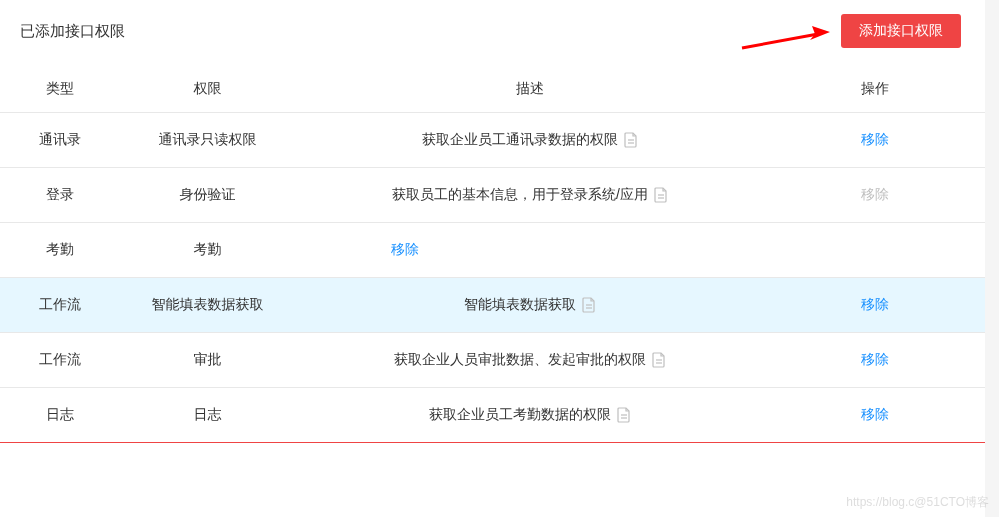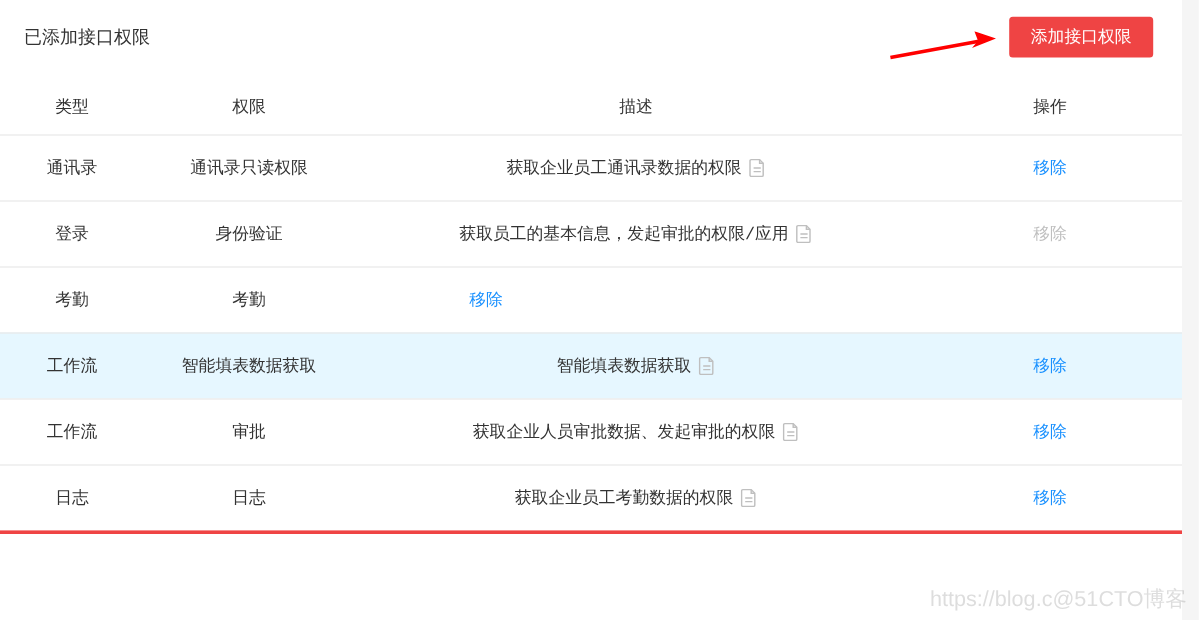--- a/index.html
+++ b/index.html
@@ -83,24 +83,23 @@
       text-align: center;
       padding: 0 10px;
     }
     .table-row {
       display: flex;
       padding: 18px 0;
       font-size: 14px;
       color: #333;
       border-top: 1px solid #e8e8e8;
       align-items: center;
-      font-family: Liberation Mono, monospace;
     }
     .table-body .table-row:last-child {
-      border-bottom: 3px solid #ef4444;
+      border-bottom: 1px solid #ef4444;
     }
     .row-selected {
       background: #e6f7ff;
     }
     .doc-icon {
       display: inline-flex;
       color: #bfbfbf;
       flex-shrink: 0;
     }
     .action-link {
@@ -109,21 +108,21 @@
     }
     .action-link.disabled {
       color: #bfbfbf;
       cursor: not-allowed;
     }
     .watermark {
       position: absolute;
       bottom: 6px;
       right: 10px;
       color: rgba(120,120,120,0.25);
-      font-size: 18px;
+      font-size: 12px;
       pointer-events: none;
     }
   </style>
 </head>
 <body>
 
 <div class="container">
   <div class="header">
     <span class="section-title">已添加接口权限</span>
     <svg class="arrow-svg" width="90" height="28" viewBox="0 0 90 28">
@@ -154,21 +153,21 @@
                 <line x1="4" y1="11" x2="10" y2="11"></line>
               </svg>
             </span>
           </div>
           <div class="col-op"><span class="action-link">移除</span></div>
         </div>
         <div class="table-row">
           <div class="col-type">登录</div>
           <div class="col-perm">身份验证</div>
           <div class="col-desc">
-            <span>获取员工的基本信息，发起审批的权限/应用</span>
+            <span>获取员工的基本信息，用于登录系统/应用</span>
             <span class="doc-icon">
               <svg width="14" height="16" viewBox="0 0 14 16" fill="none" stroke="currentColor" stroke-width="1.2">
                 <path d="M2 1h7l3 3v10a1 1 0 0 1-1 1H2a1 1 0 0 1-1-1V2a1 1 0 0 1 1-1z"></path>
                 <path d="M9 1v3h3"></path>
                 <line x1="4" y1="8" x2="10" y2="8"></line>
                 <line x1="4" y1="11" x2="10" y2="11"></line>
               </svg>
             </span>
           </div>
           <div class="col-op"><span class="action-link disabled">移除</span></div>

